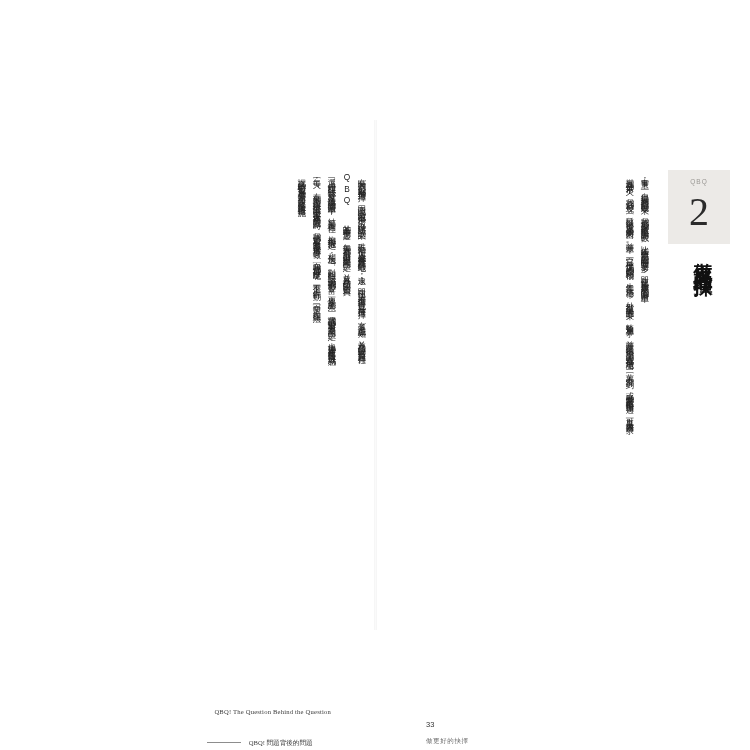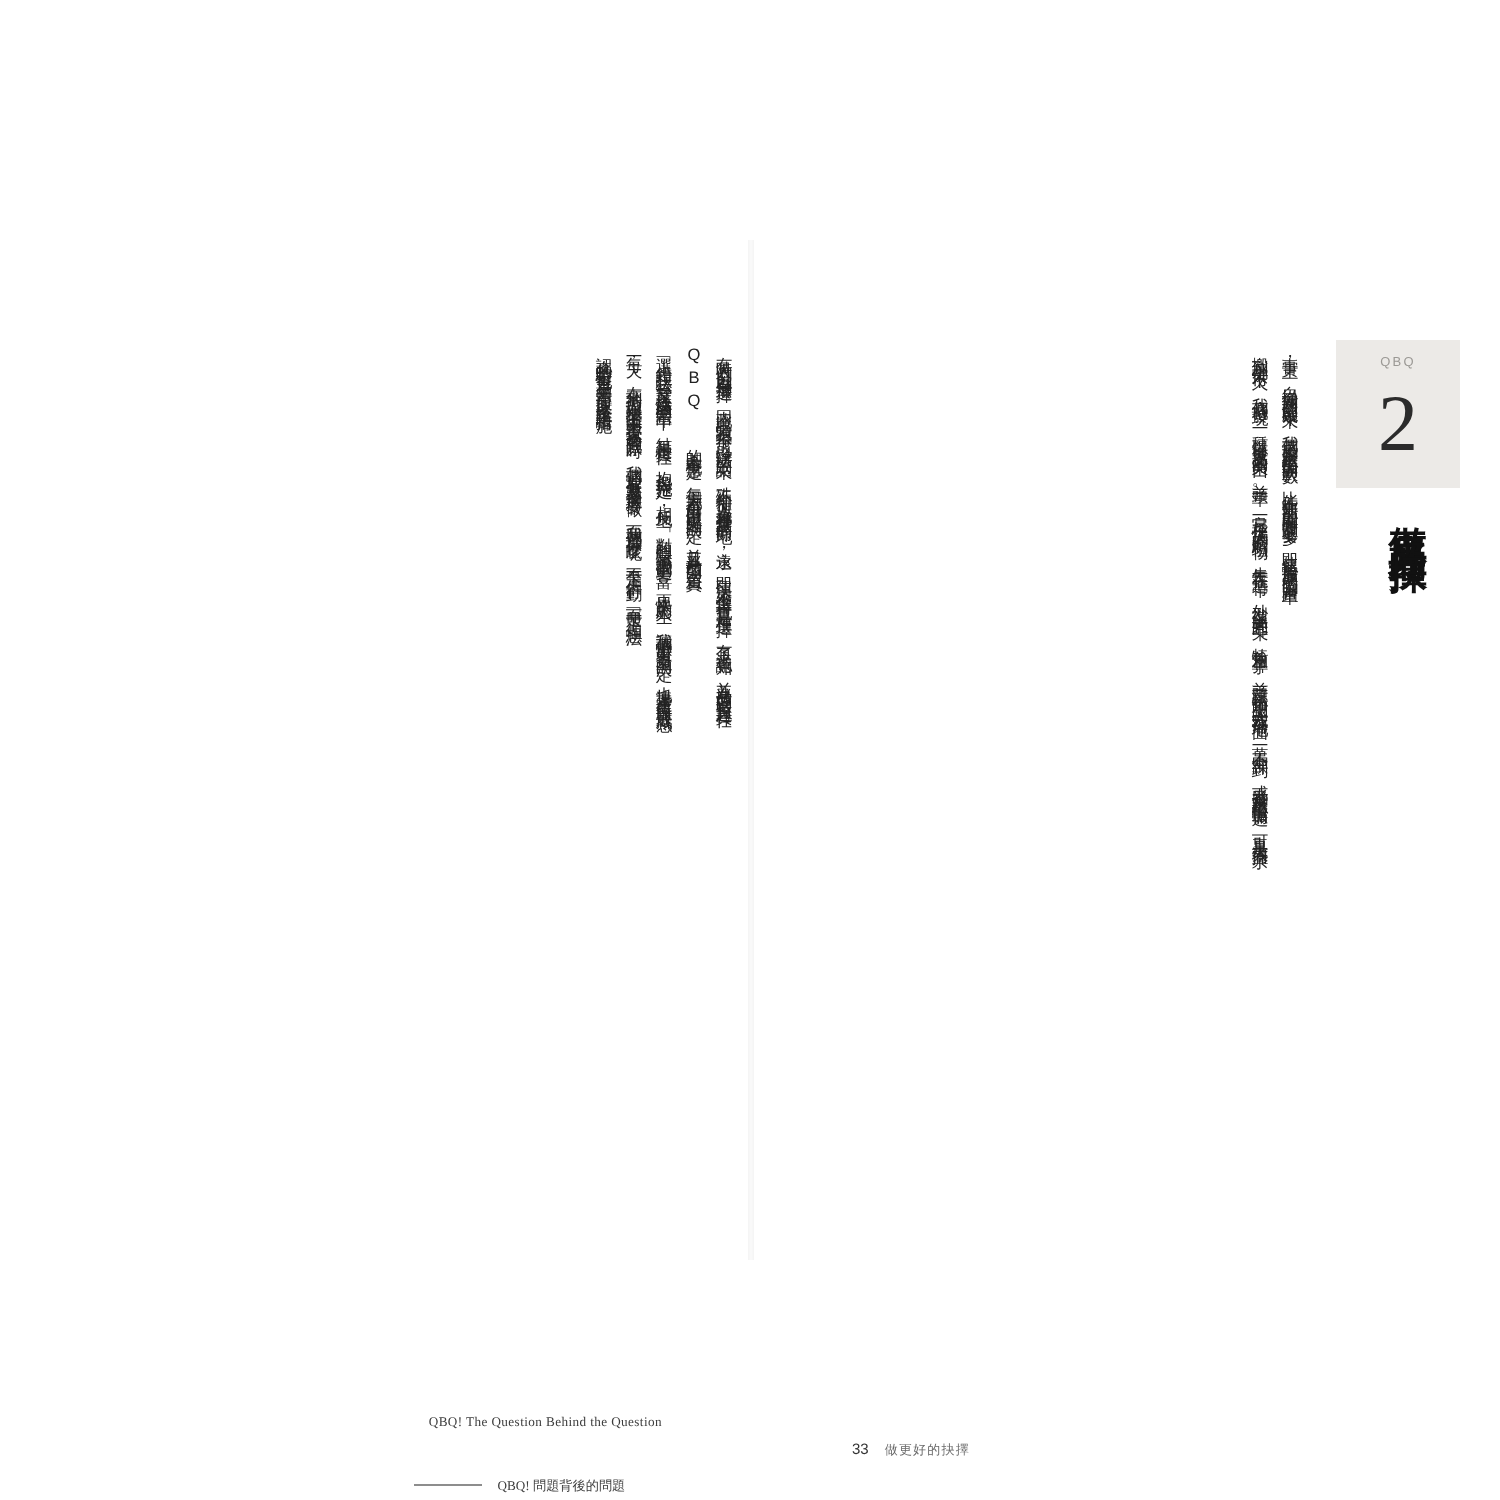--- a/index.html
+++ b/index.html
@@ -134,20 +134,21 @@
   .folio-left {
     position: absolute;
     left: 48px;
     top: 600px;
     font-family: "Liberation Sans", sans-serif;
     font-size: 7px;
     color: #555555;
     display: flex;
     align-items: baseline;
     gap: 8px;
+    flex-direction: column;
   }
   .folio-left .pgnum { font-size: 7.5px; color: #333; }
   .folio-left .runhead { font-size: 6.5px; color: #6a6a6a; letter-spacing: 0.6px; }
 
   .folio-right {
     position: absolute;
     right: 44px;
     top: 588px;
     text-align: right;
     font-family: "Liberation Serif", serif;

